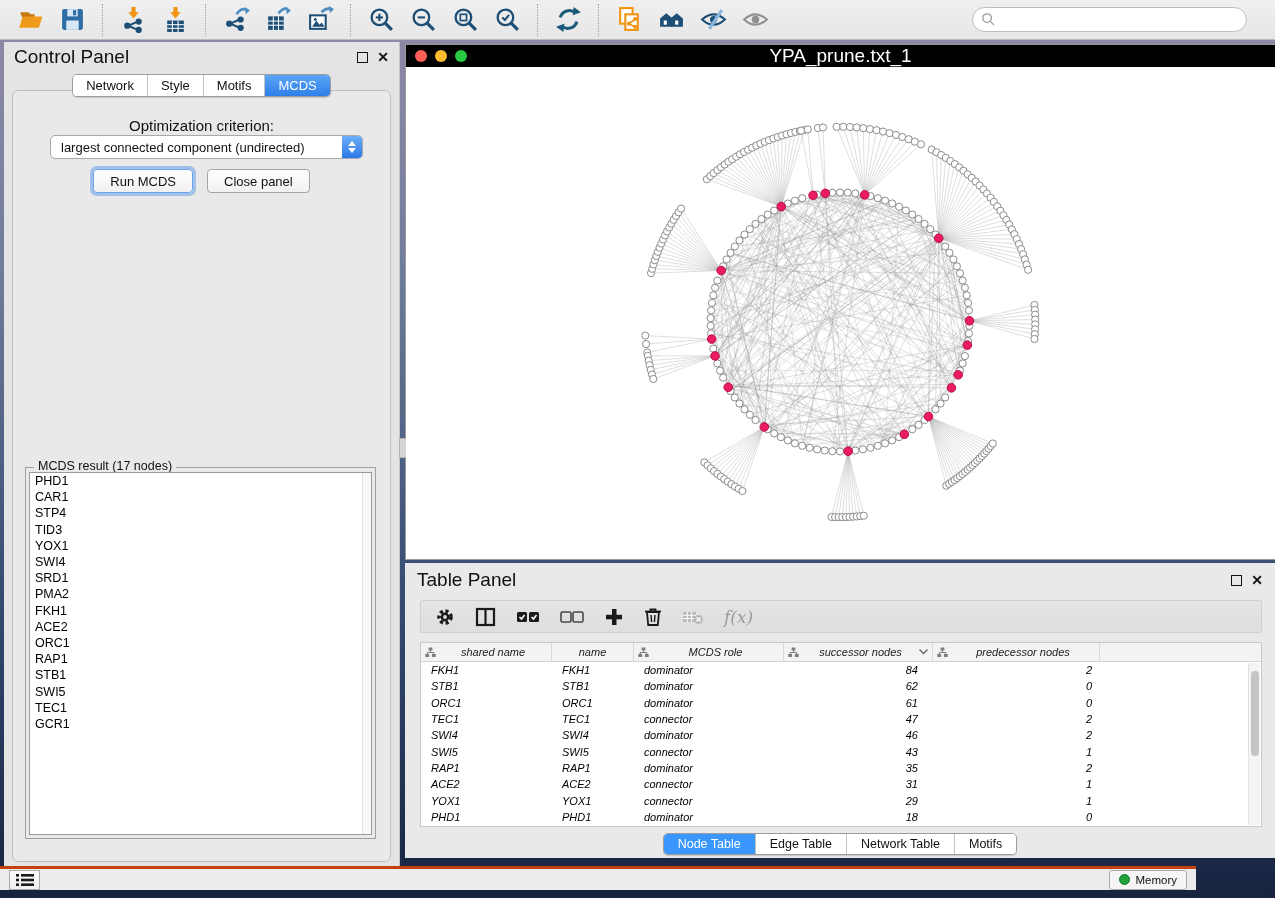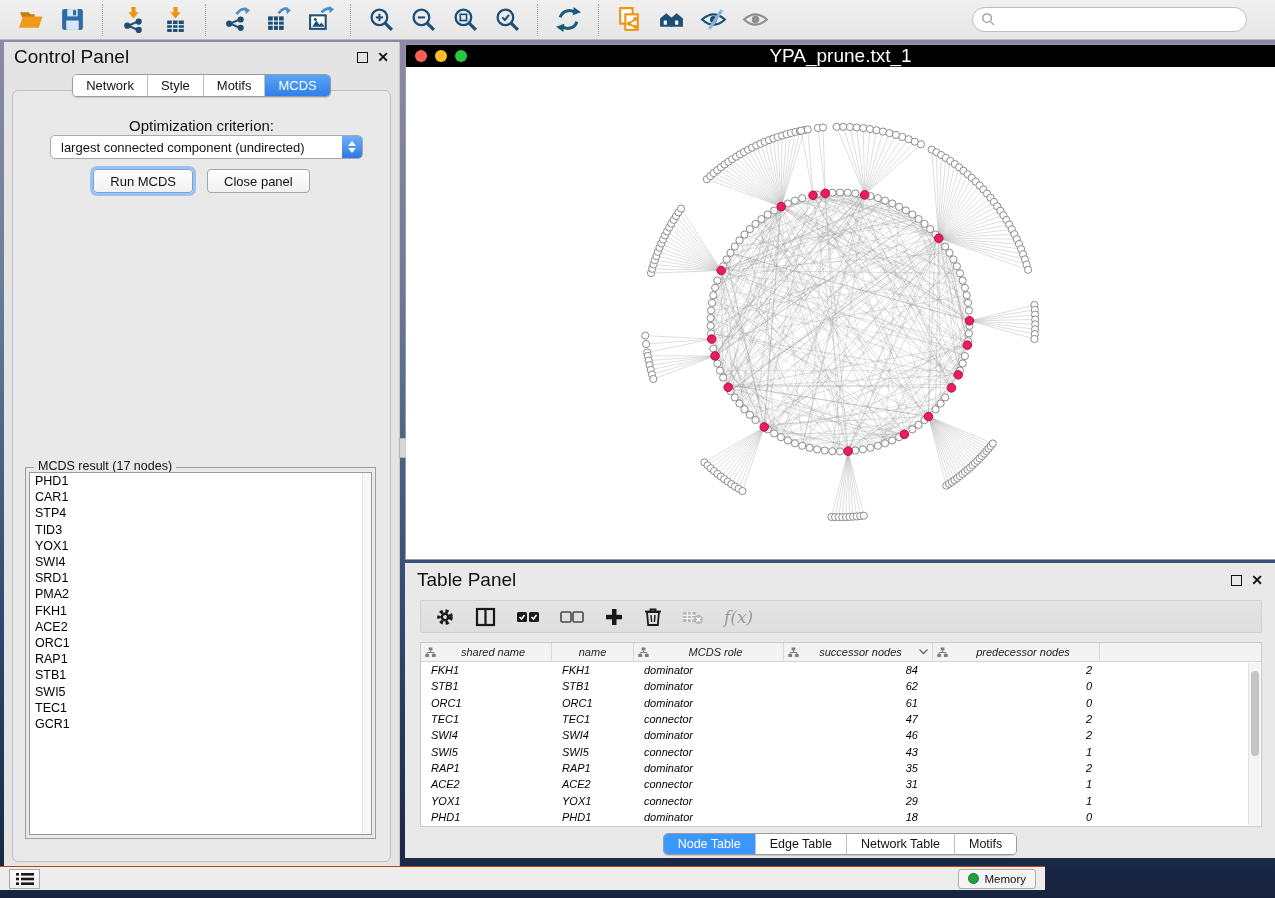--- a/index.html
+++ b/index.html
@@ -83,22 +83,22 @@
   .th .th-label { flex:1; text-align:center; }
   .tbody .tbl-row { display:flex; height:16.3px; align-items:center; font-size:11px; color:#000; }
   .td { overflow:hidden; white-space:nowrap; }
   .v-scroll { position:absolute; right:1px; top:20px; bottom:1px; width:12px; background:#f4f4f4; border-left:1px solid #e2e2e2; }
   .v-thumb { position:absolute; left:1.5px; width:8px; border-radius:4px; background:#c4c4c4; }
   .tp-tabs { position:absolute; left:0; right:0; top:270px; display:flex; justify-content:center; }
   .tp-tabs .seg-tab { font-size:12.5px; padding:3px 14px; }
   .tp-tabs .seg-tab.active { background:#3a97fd; color:#fff; }
 
   
-  .status-bar { position:absolute; left:0; top:866px; width:1045px; height:24px;
-    background:#ececec; border-top:1px solid #c2410c; display:flex; align-items:center; }
+  .status-bar { position:absolute; left:0; top:866px; width:1196px; height:24px;
+    background:#ececec; border-top:3px solid #c2410c; display:flex; align-items:center; }
   .list-btn { margin-left:9px; width:31px; height:20px; background:linear-gradient(#fcfcfc,#efefef);
     border:1px solid #aaa; display:flex; align-items:center; justify-content:center; }
   .memory-btn { margin-left:auto; margin-right:9px; height:20px; display:flex; align-items:center; gap:5px;
     background:#f5f5f5; border:1px solid #ababab; border-radius:3px; padding:0 9px; font-size:11.5px; color:#111; }
   .mem-dot { width:11px; height:11px; border-radius:50%; background:#1fa23a; border:1px solid #157a2a; }
 
   .tree-ic { margin-right:3px; flex:none; }
 </style>
 </head>
 <body>

